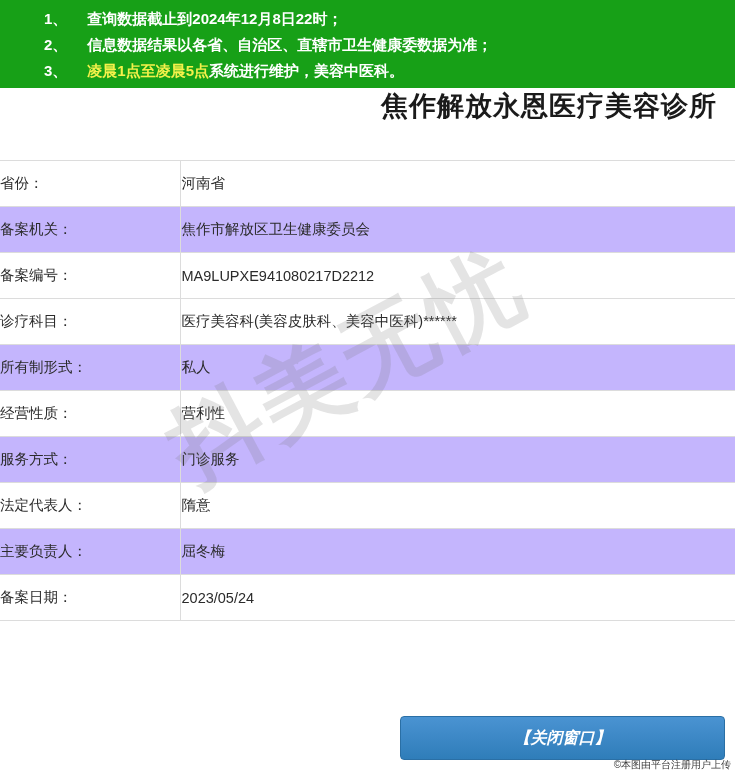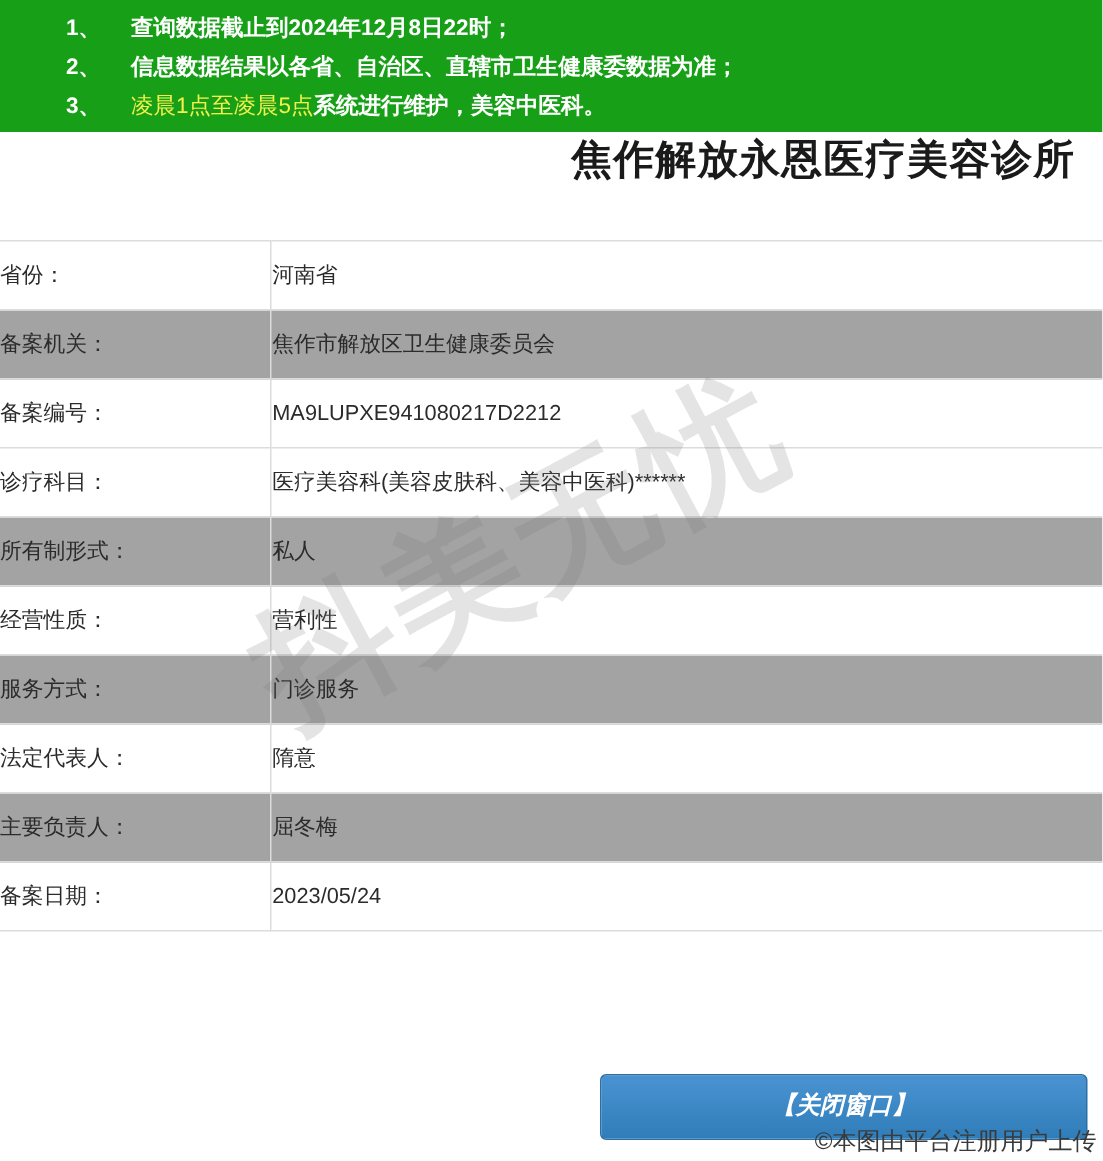--- a/index.html
+++ b/index.html
@@ -30,21 +30,21 @@
     font-size: 15px;
     line-height: 26px;
     padding-left: 44px;
     white-space: nowrap;
   }
   .notice-num {
     font-weight: bold;
     margin-right: 2px;
   }
   .notice-text { font-weight: bold; margin-left: 18px; }
-  .notice-text .hl { color: #f5f14a; font-weight: normal; text-align: right; }
+  .notice-text .hl { color: #f5f14a; font-weight: bold; text-align: right; }
 
   
   .title-row {
     height: 72px;
     display: flex;
     align-items: flex-start;
     justify-content: flex-end;
     padding-right: 18px;
   }
   .title {
@@ -73,21 +73,21 @@
   }
   .cell-label {
     width: 180px;
     padding-left: 0;
     border-right: 1px solid #dcdcdc;
     color: #222;
   }
   .cell-value {
     color: #222;
   }
-  .row-alt td { background: #a3a3a3; }
+  .row-alt td { background: #c4b5fd; }
 
   
   .watermark {
     position: absolute;
     left: 175px;
     top: 265px;
     width: 400px;
     height: 250px;
     pointer-events: none;
     z-index: 5;
@@ -129,21 +129,21 @@
     text-align: center;
     line-height: 42px;
     cursor: pointer;
     font-family: "Liberation Sans", sans-serif;
     font-style: italic;
   }
   .credit {
     position: absolute;
     right: 4px;
     bottom: 2px;
-    font-size: 16px;
+    font-size: 10px;
     color: #3a3a3a;
     white-space: nowrap;
   }
 </style>
 </head>
 <body>
 
 <div id="page">
 
   <div class="notice">

